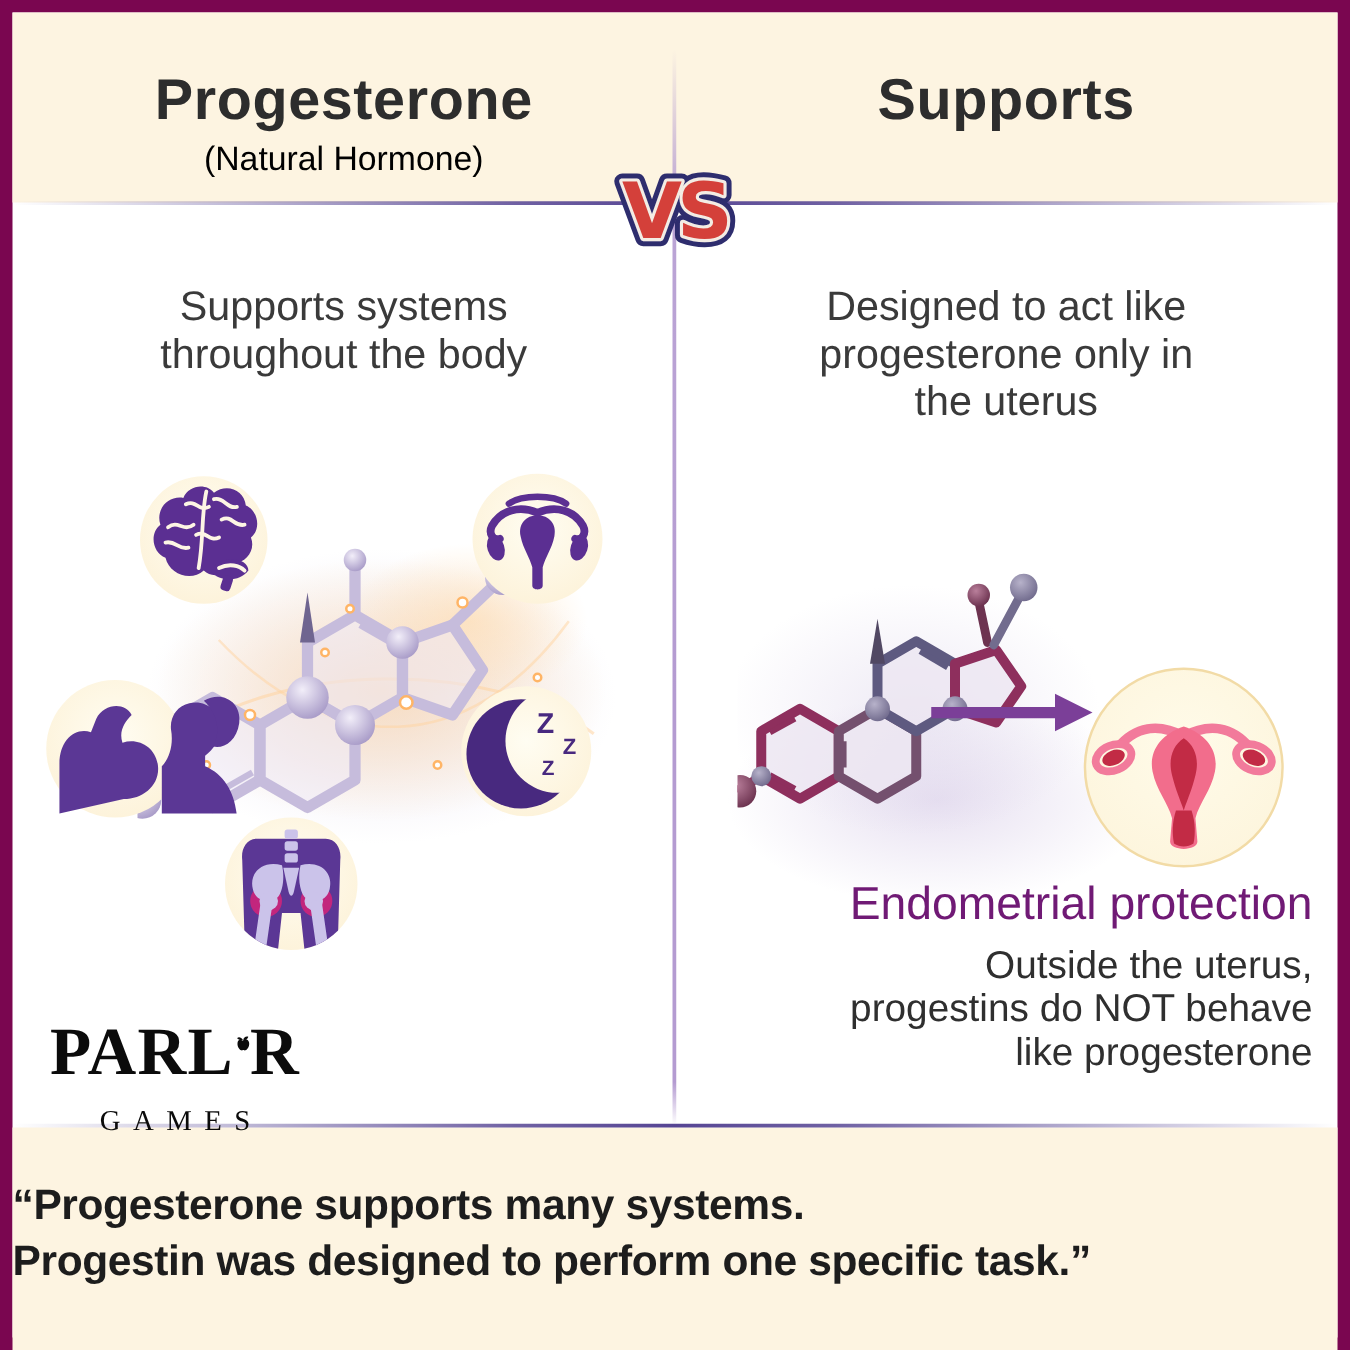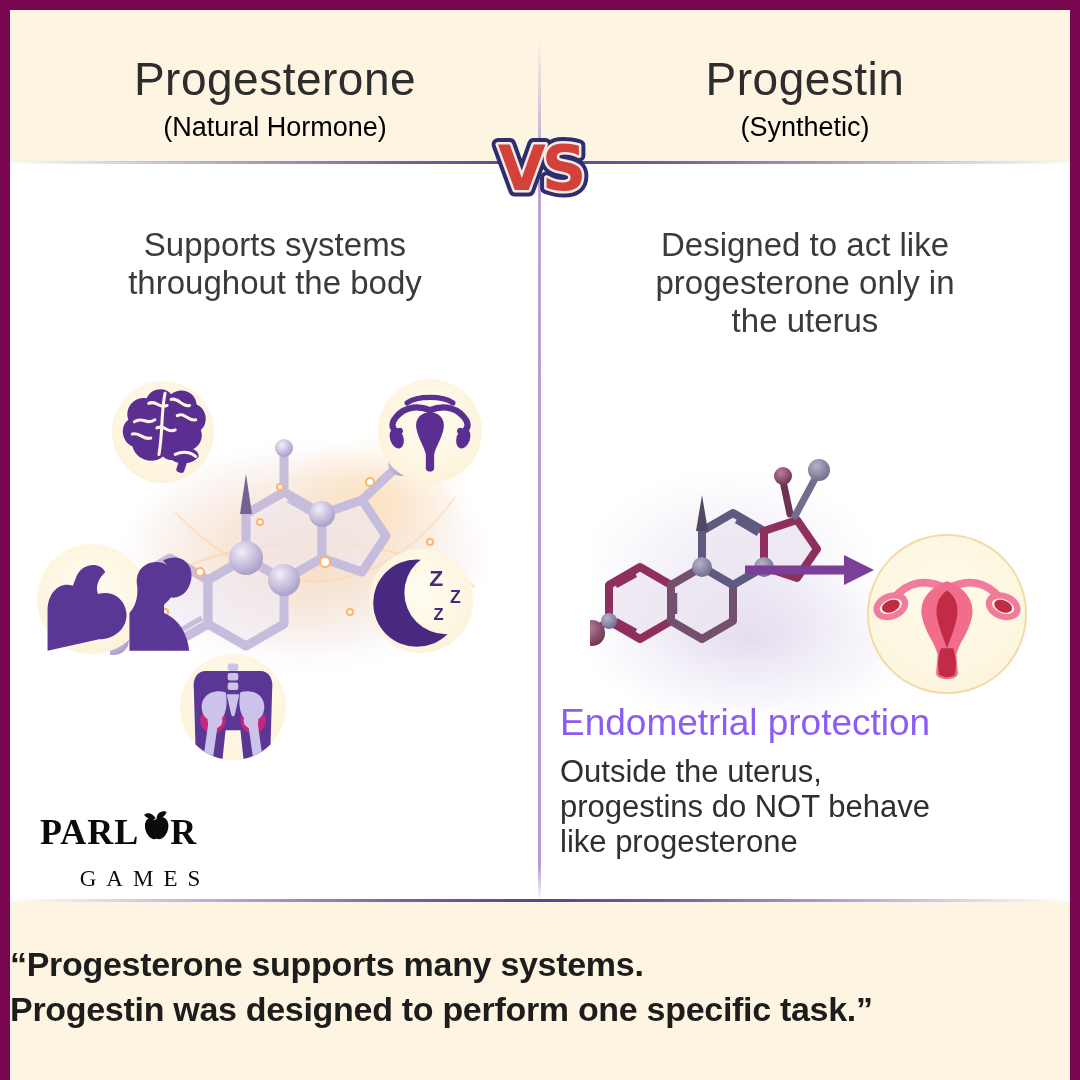--- a/index.html
+++ b/index.html
@@ -12,30 +12,30 @@
   .band{position:absolute;left:0;width:1060px;background:#fdf4e1;}
   .band.header{top:0;height:152px;}
   .band.footer{top:892px;height:908px;}
   .hline{position:absolute;left:0;width:1060px;height:3px;
     background:linear-gradient(to right,rgba(86,69,147,0) 0%,rgba(86,69,147,.85) 38%,#564593 50%,rgba(86,69,147,.85) 62%,rgba(86,69,147,0) 100%);}
   .hline.top{top:151px;}
   .hline.bottom{top:889px;}
   .vdivider{position:absolute;left:528px;top:30px;width:3px;height:860px;
     background:linear-gradient(to bottom,rgba(180,155,209,0) 0%,rgba(180,155,209,.9) 14%,#b49bd1 60%,#b49bd1 96%,rgba(180,155,209,0) 100%);}
   .col-head{position:absolute;top:42px;width:530px;text-align:center;color:#2d2d2d;}
-  .col-head .title{font-size:46px;font-weight:400;letter-spacing:.5px;}
+  .col-head .title{font-size:46px;font-weight:700;letter-spacing:.5px;}
   .col-head .subtitle{font-size:27px;font-weight:400;color:#000000;margin-top:6px;}
   .claim{position:absolute;top:216px;width:490px;text-align:center;font-size:33px;line-height:38px;color:#3a3a3a;white-space:pre-line;}
   .icon-circle{position:absolute;border-radius:50%;background:radial-gradient(circle at 50% 42%,#fffdf2 0%,#fdf3db 75%);}
   .icon-circle svg{position:absolute;left:0;top:0;}
-  .endo-heading{position:absolute;left:550px;top:692px;width:490px;text-align:left;font-size:37px;font-weight:500;color:#8b5cf6;}
-  .endo-note{position:absolute;left:550px;top:744px;width:490px;text-align:left;font-size:31px;line-height:35px;color:#2f2f2f;white-space:pre-line;}
+  .endo-heading{position:absolute;left:550px;top:692px;width:490px;text-align:right;font-size:37px;font-weight:500;color:#701a75;}
+  .endo-note{position:absolute;left:550px;top:744px;width:490px;text-align:right;font-size:31px;line-height:35px;color:#2f2f2f;white-space:pre-line;}
   .quote{position:absolute;left:0px;top:932px;width:1060px;text-align:left;font-size:34px;line-height:45px;font-weight:700;color:#1d1d1d;letter-spacing:-.3px;}
   .logo{position:absolute;left:30px;top:800px;width:200px;text-align:center;color:#0b0b0b;font-family:"Liberation Serif",serif;}
-  .logo .word{font-size:36px;font-weight:700;display:flex;align-items:center;letter-spacing:1px;}
+  .logo .word{font-size:54px;font-weight:700;display:flex;align-items:center;letter-spacing:1px;}
   .logo .word svg{margin:0 0px 12px 1px;}
   .logo .sub{font-size:23px;letter-spacing:10px;margin-top:12px;padding-left:10px;font-weight:500;}
   .haze{position:absolute;left:570px;top:545px;width:340px;height:170px;
     background:radial-gradient(ellipse at center,rgba(186,166,214,.35) 0%,rgba(186,166,214,0) 70%);}
   .uterus-target{position:absolute;left:857px;top:524px;width:160px;height:160px;border-radius:50%;
     background:radial-gradient(circle at 50% 40%,#fffbe9 0%,#fdf5dd 80%);border:2px solid #f2dba6;box-sizing:border-box;}
 </style>
 </head>
 <body>
 
@@ -46,22 +46,21 @@
     <div class="band footer"></div>
     <div class="hline top"></div>
     <div class="hline bottom"></div>
     <div class="vdivider"></div>
 
     <div class="col-head" style="left:0px;">
       <div class="title">Progesterone</div>
       <div class="subtitle">(Natural Hormone)</div>
     </div>
     <div class="col-head" style="left:530px;">
-      <div class="title">Progestin</div>
-      <div class="subtitle">(Synthetic)</div>
+      <div class="title">Supports</div>
     </div>
 
     <svg style="position:absolute;left:468px;top:116px;" width="124" height="80" viewBox="0 0 124 80">
       <text x="62" y="64" text-anchor="middle" font-family="DejaVu Sans, sans-serif" font-weight="bold" font-size="62" letter-spacing="-4" fill="#d4403a" stroke="#2e2d6e" stroke-width="13" stroke-linejoin="round" paint-order="stroke">VS</text>
       <text x="62" y="64" text-anchor="middle" font-family="DejaVu Sans, sans-serif" font-weight="bold" font-size="62" letter-spacing="-4" fill="#d4403a" stroke="#f3ece4" stroke-width="5" stroke-linejoin="round" paint-order="stroke">VS</text>
     </svg>
 
     <div class="claim" style="left:550px;">Designed to act like
 progesterone only in
 the uterus</div>

